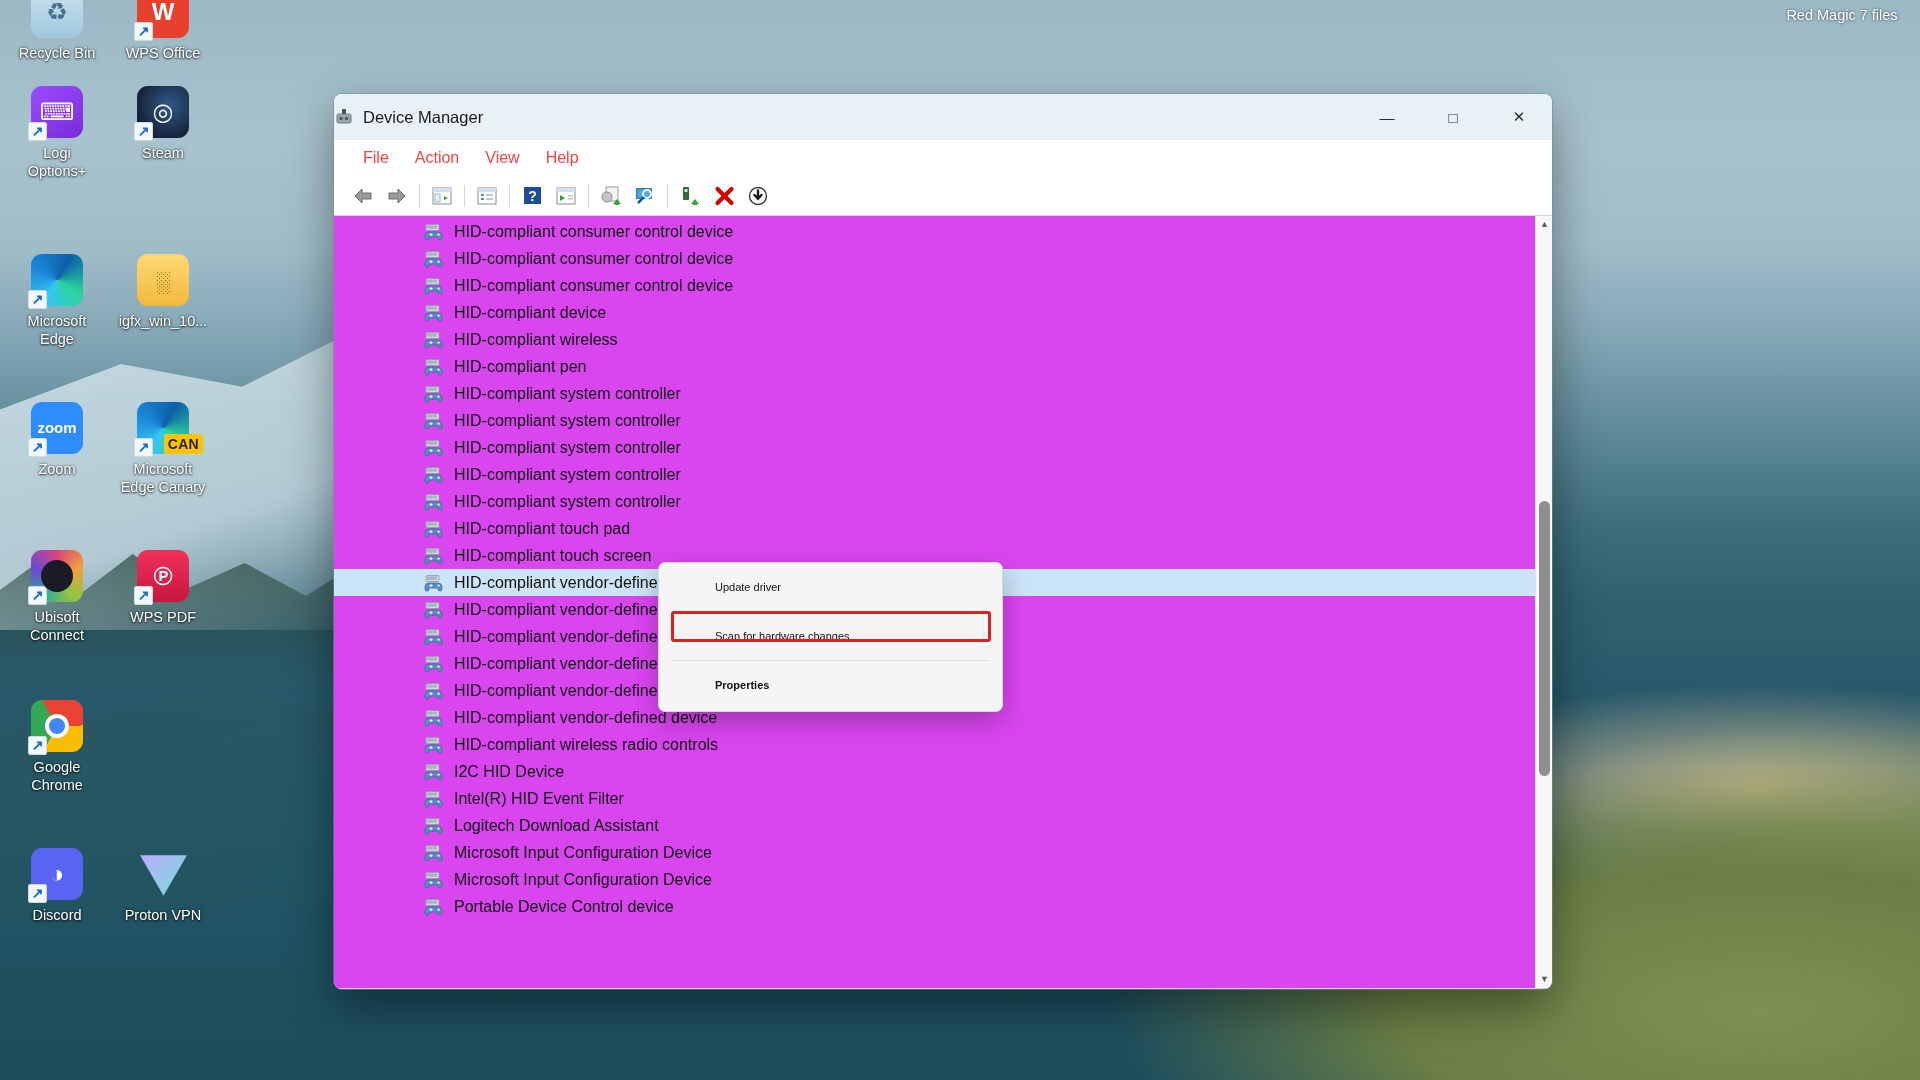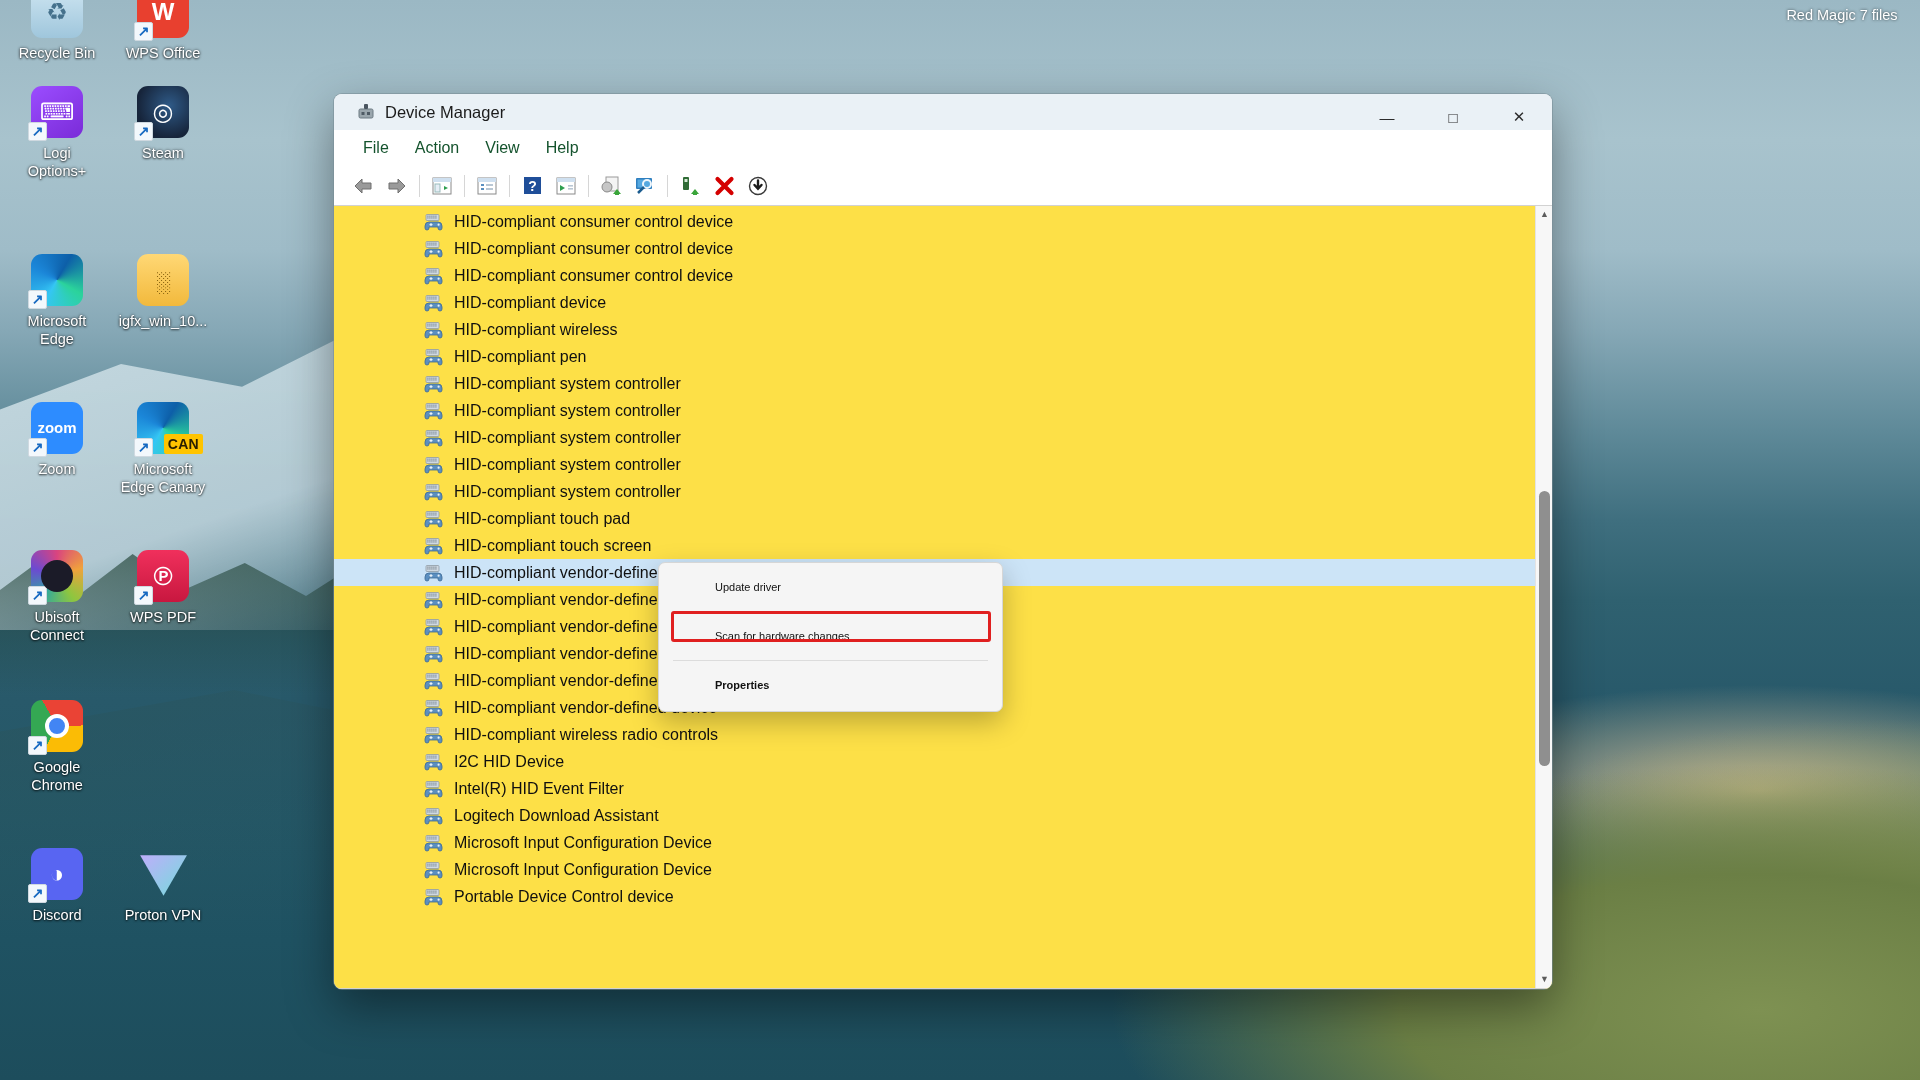--- a/index.html
+++ b/index.html
@@ -101,54 +101,54 @@
   
   #dm-window {
     position: absolute; left: 334px; top: 94px; width: 1218px; height: 895px;
     background: #f3f3f3;
     border-radius: 8px;
     box-shadow: 0 0 0 1px rgba(120,140,150,.55), 0 18px 48px rgba(0,0,0,.42);
     overflow: hidden;
     display: flex; flex-direction: column;
   }
   #titlebar {
-    height: 36px; background: #eaf1f6; display: flex; align-items: center;
-    padding-left: 22px; flex: 0 0 auto; position: relative;
+    height: 46px; background: #eaf1f6; display: flex; align-items: center;
+    padding-left: 0; flex: 0 0 auto; position: relative;
   }
   #title-icon {
     width: 20px; height: 20px; margin-right: 9px; flex: 0 0 auto; position: relative;
   }
   #title-text { font-size: 16.5px; color: #1b1b1b; }
   .winbtns { position: absolute; right: 0; top: 0; height: 46px; display: flex; }
   .winbtn {
     width: 66px; height: 46px; display: flex; align-items: center; justify-content: center;
     font-size: 15px; color: #2b2b2b;
   }
 
   #menubar {
     height: 36px; background: #ffffff; display: flex; align-items: center;
     padding-left: 18px; gap: 4px; flex: 0 0 auto;
     border-bottom: 1px solid #ffffff;
   }
   .menuitem {
-    font-size: 16px; color: #14532d; padding: 4px 11px; border-radius: 4px;
+    font-size: 16px; color: #ef4444; padding: 4px 11px; border-radius: 4px;
   }
 
   #toolbar {
     height: 40px; background: #ffffff; border-bottom: 1px solid #d2d2d2;
     display: flex; align-items: center; padding-left: 12px; flex: 0 0 auto;
   }
   .tbtn {
     width: 34px; height: 32px; display: flex; align-items: center; justify-content: center;
     position: relative;
   }
   .tsep { width: 1px; height: 22px; background: #d6d6d6; margin: 0 5px; }
 
   #treepane {
-    flex: 1 1 auto; background: #fde047; position: relative; overflow: hidden;
+    flex: 1 1 auto; background: #d946ef; position: relative; overflow: hidden;
     border-bottom: 1px solid #d2d2d2;
   }
   #tree { padding: 2px 0 0 0; }
   .trow {
     height: 27px; display: flex; align-items: center; padding-left: 90px;
     font-size: 16px; color: #101010; white-space: nowrap;
   }
   .trow.selected { background: #cce4f7; }
   .trow .devicon { width: 22px; height: 20px; margin-right: 8px; flex: 0 0 auto; position: relative; }
   .trow .tlabel { overflow: hidden; }

